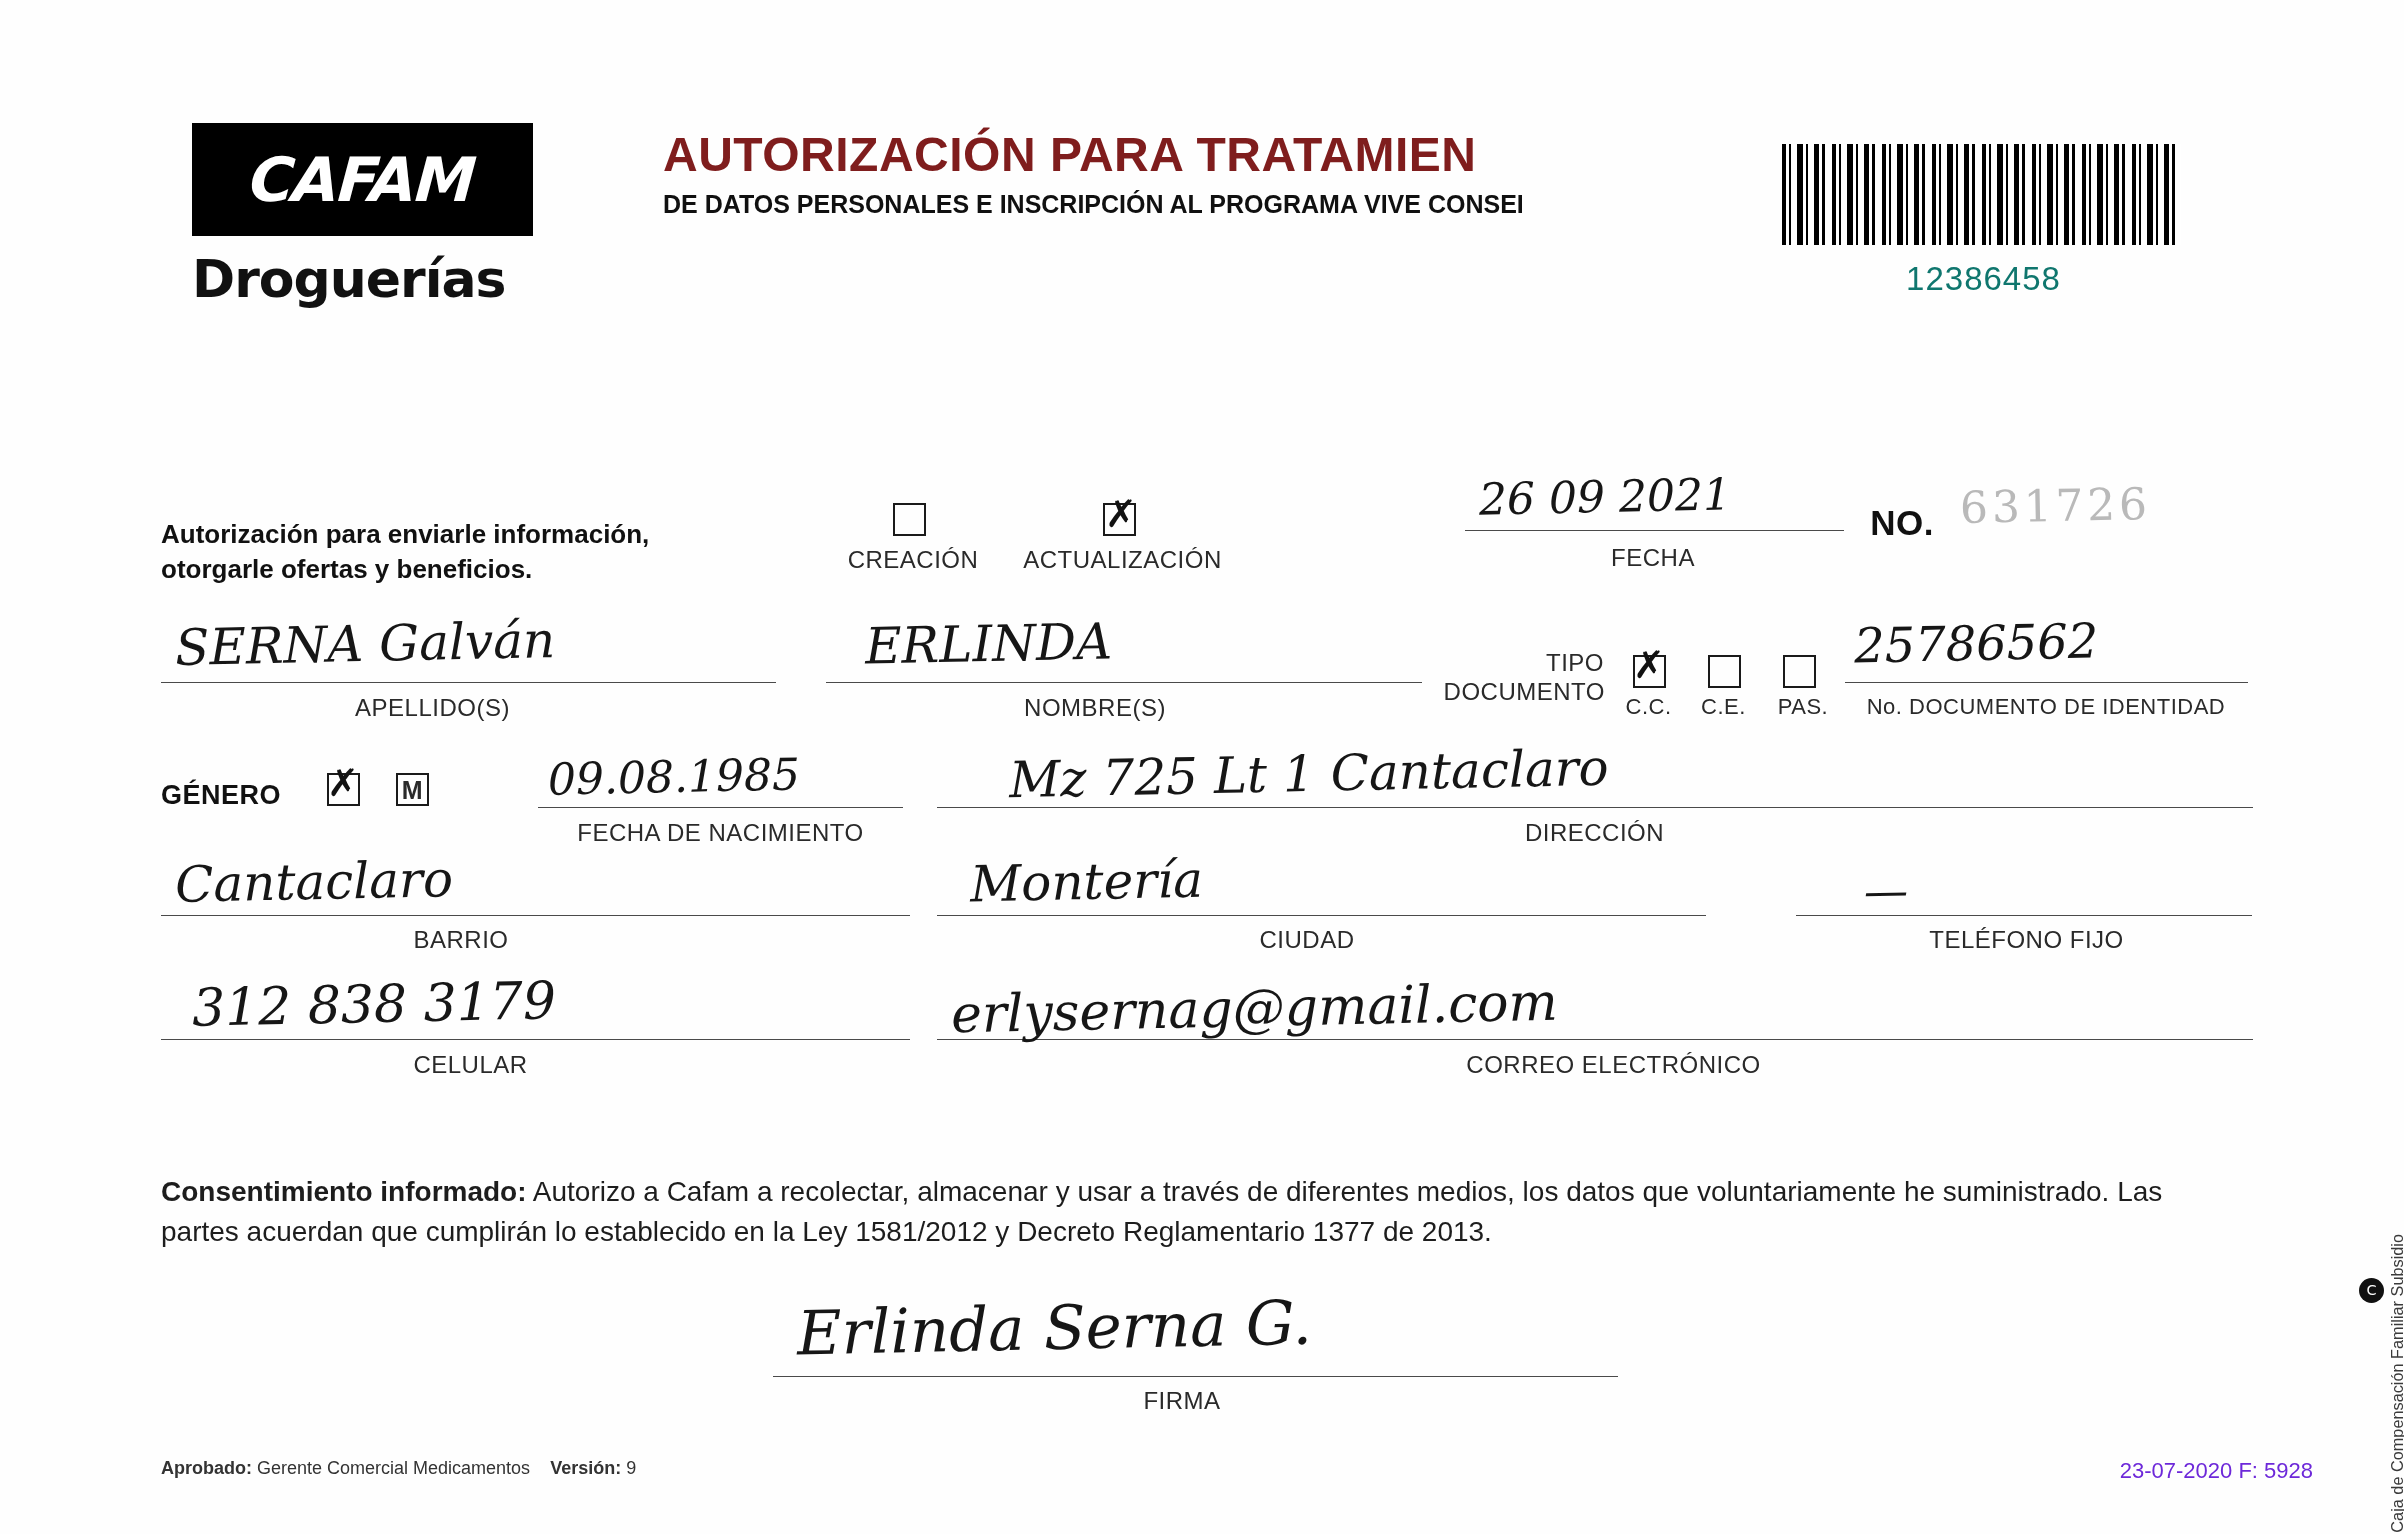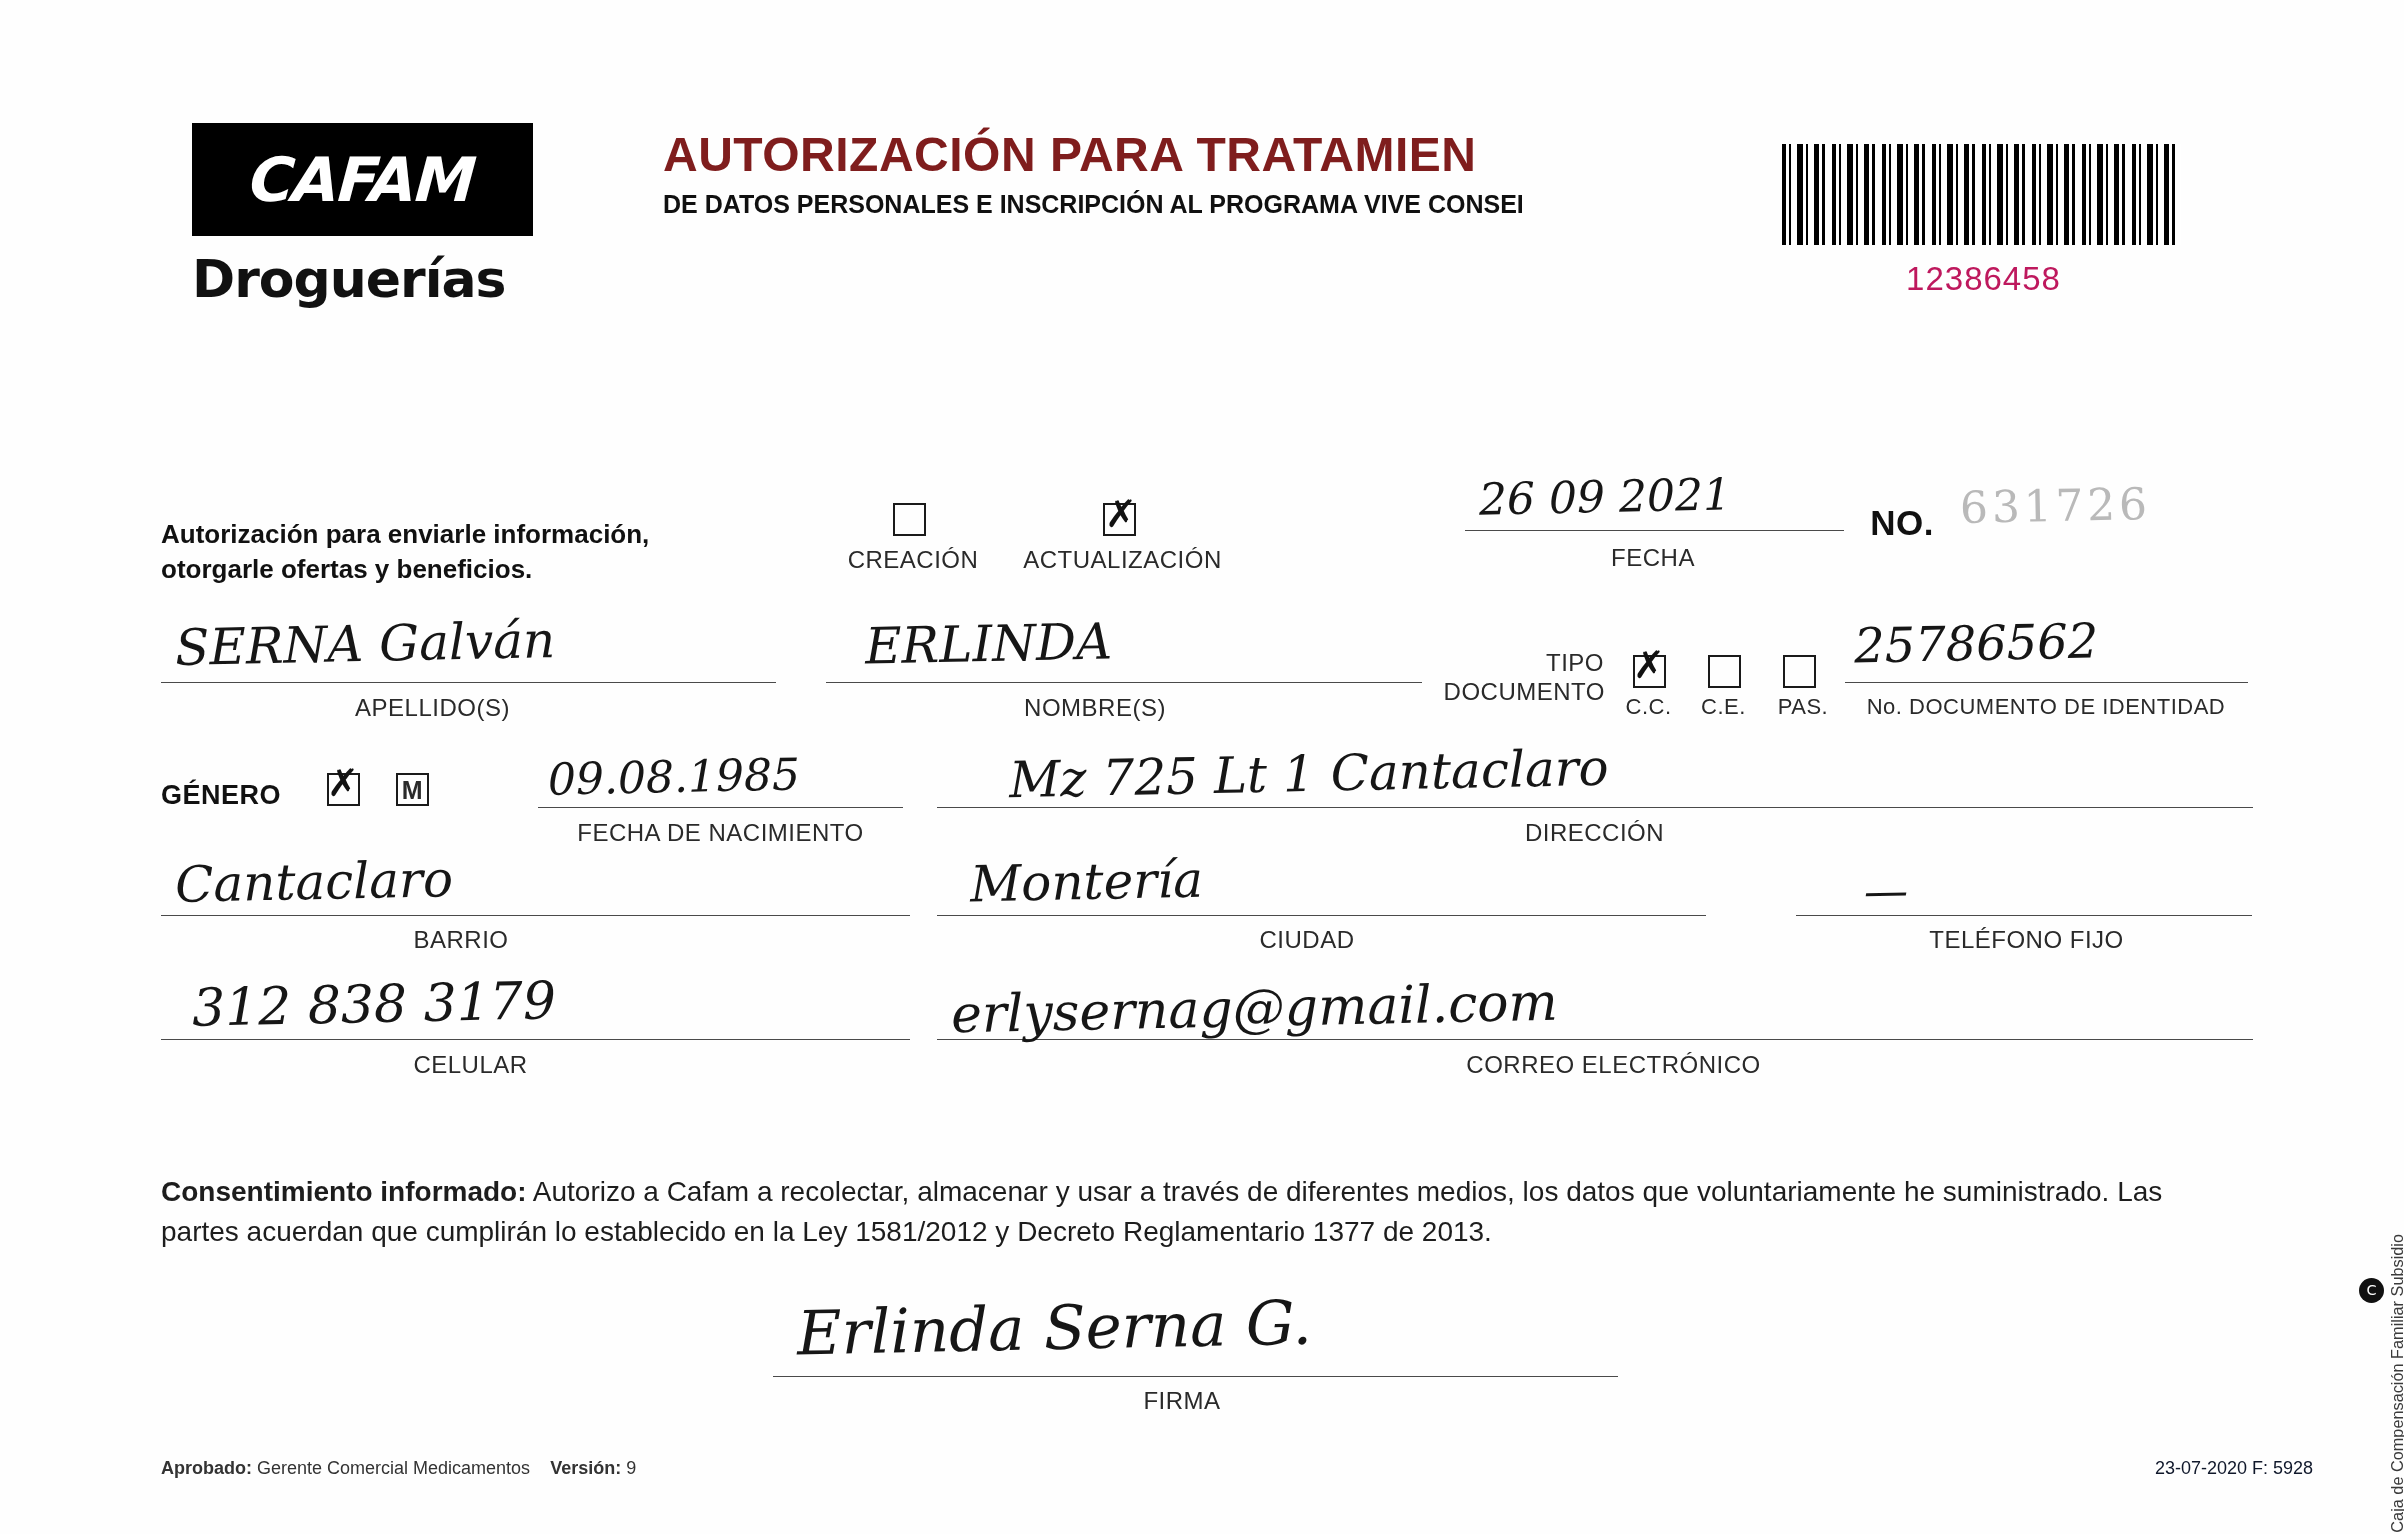--- a/index.html
+++ b/index.html
@@ -98,21 +98,21 @@
         #000 6.7px, #000 8.6px, #fff 8.6px, #fff 15.4px,
         #000 15.4px, #000 21px, #fff 21px, #fff 24px,
         #000 24px, #000 26px, #fff 26px, #fff 32px,
         #000 32px, #000 37px, #fff 37px, #fff 40px,
         #000 40px, #000 43px, #fff 43px, #fff 50px);
   }
   .barcode-num {
     margin-top: 15.4px;
     font-family: "Liberation Sans", sans-serif;
     font-size: 33px;
-    color: #be185d;
+    color: #0f766e;
     letter-spacing: 1px;
   }
 
   
   .lead {
     position: absolute;
     left: 161px;
     top: 517px;
     font-family: "Liberation Sans", sans-serif;
     font-weight: bold;
@@ -181,22 +181,22 @@
     font-family: "Liberation Sans", sans-serif;
     font-size: 18px;
     color: #333;
   }
   .footer-left .bold { font-weight: bold; }
   .footer-right {
     position: absolute;
     right: 92px;
     top: 1458px;
     font-family: "Liberation Sans", sans-serif;
-    font-size: 18px;
-    color: #0f172a;
+    font-size: 22px;
+    color: #6d28d9;
   }
   .side-text {
     position: absolute;
     right: 17.3px;
     top: 1234px;
     font-family: "Liberation Sans", sans-serif;
     font-size: 16.3px;
     color: #3a3a3a;
     transform: rotate(-90deg);
     transform-origin: right top;

